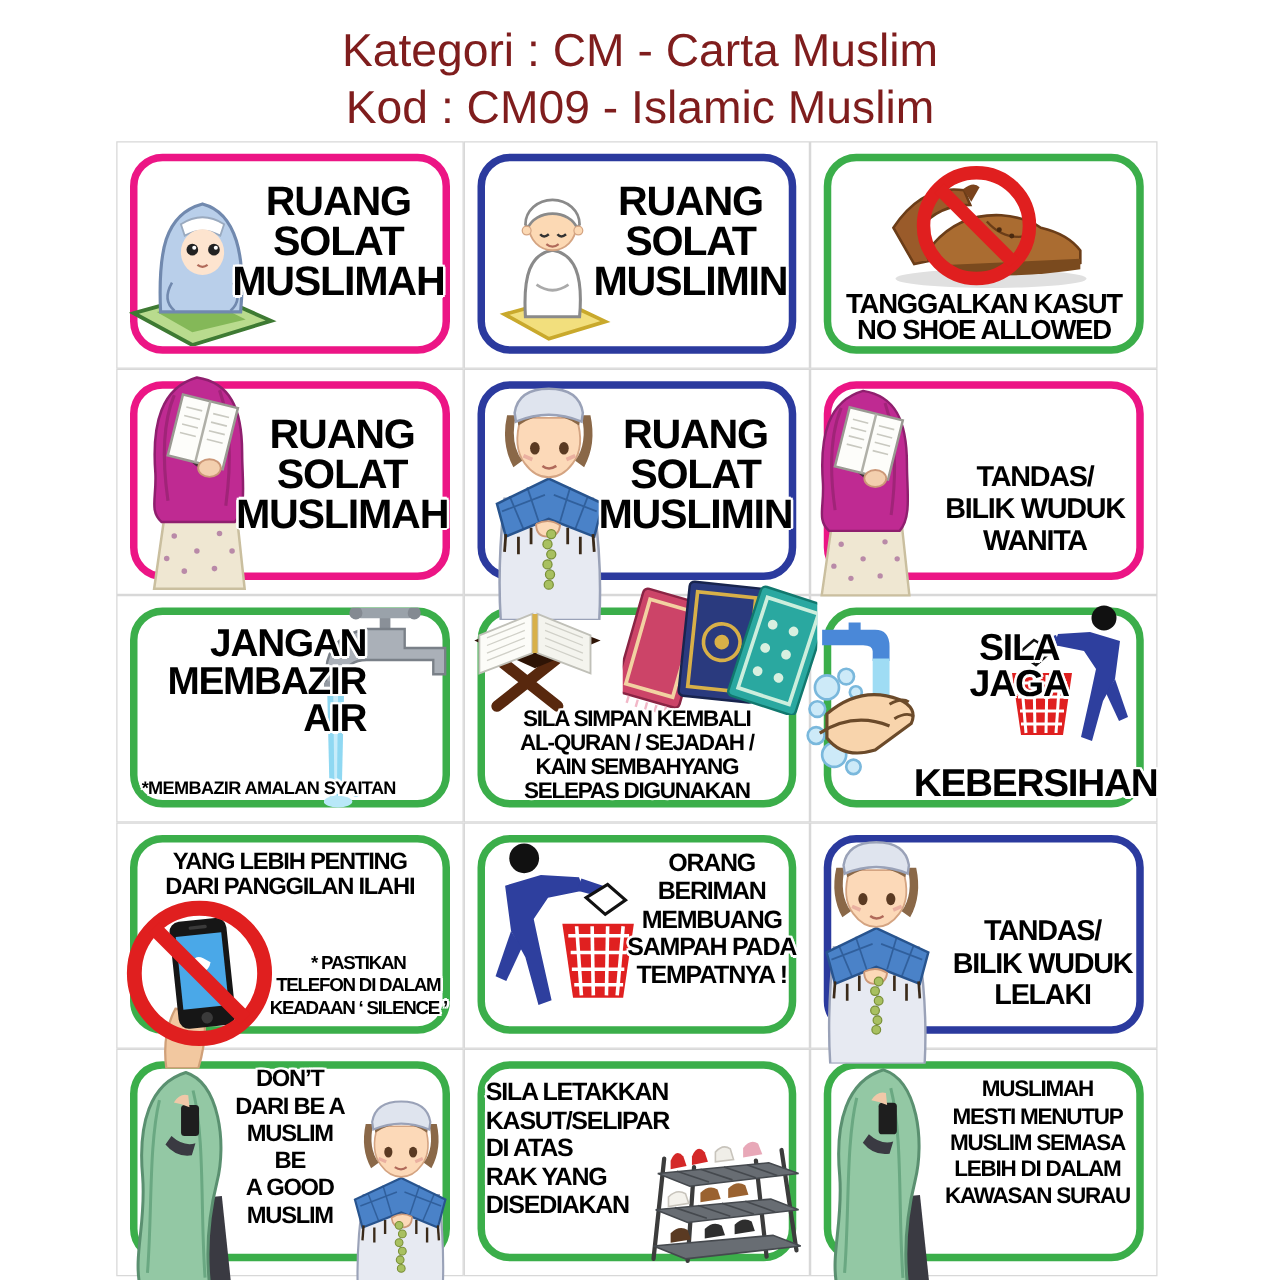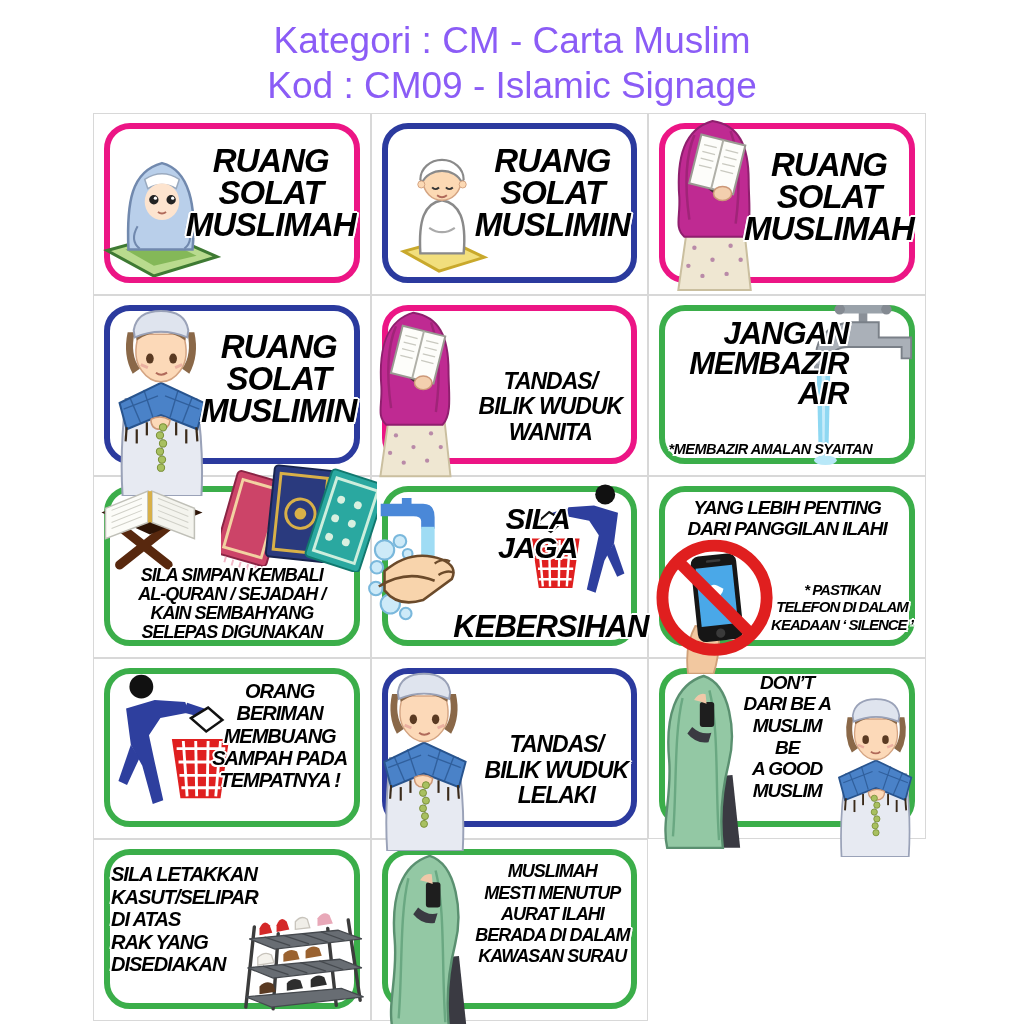--- a/index.html
+++ b/index.html
@@ -1,19 +1,19 @@
 <!DOCTYPE html>
 <html><head>
 <meta charset="utf-8">
 <style>
   html,body{margin:0;padding:0;background:#fff;}
   body{width:1024px;height:1024px;position:relative;font-family:"Liberation Sans",sans-serif;overflow:hidden;}
-  .header{position:absolute;top:18px;left:0;right:0;text-align:center;font-size:37px;line-height:1.22;color:#8b5cf6;}
+  .header{position:absolute;top:18px;left:0;right:0;text-align:center;font-size:37px;line-height:1.22;color:#7f1d1d;}
   .grid{position:absolute;left:93px;top:113px;width:833px;height:908px;display:grid;
-        grid-template-columns:repeat(3,1fr);grid-template-rows:repeat(5,1fr);font-style:italic;}
+        grid-template-columns:repeat(3,1fr);grid-template-rows:repeat(5,1fr);}
   .cell{position:relative;background:transparent;outline:1px solid #d8d8d8;outline-offset:-1px;}
   .sign{position:absolute;left:11px;right:11px;top:10px;bottom:12px;border:6px solid #3BAE4A;border-radius:26px;background:transparent;}
   .art{position:absolute;z-index:3;display:block;}
   .txt{position:absolute;z-index:4;font-weight:bold;color:#000;text-align:center;line-height:.97;letter-spacing:-1px;
        text-shadow:2px 0 0 #fff,-2px 0 0 #fff,0 2px 0 #fff,0 -2px 0 #fff,1.5px 1.5px 0 #fff,-1.5px 1.5px 0 #fff,1.5px -1.5px 0 #fff,-1.5px -1.5px 0 #fff;}
   .left{text-align:left;}
   .fs33{font-size:33px;}.fs31{font-size:31px;text-align:right;}.fs30{font-size:30px;}
   .fs23{font-size:23px;margin-top:28px;}.fs22{font-size:22px;}.fs20{font-size:20px;}
   .fs19{font-size:19px;}.fs18{font-size:18px;}.fs16{font-size:15px;}.fs14{font-size:14.5px;}
   .hidden-defs{position:absolute;width:0;height:0;overflow:hidden;}
@@ -270,21 +270,21 @@
    <path d="M64,20 C74,60 70,120 74,176" stroke="#6aa882" stroke-width="2.5" fill="none"></path>
    <path d="M46,58 q10,9 20,6 l-3,10 q-13,2 -22,-9 Z" fill="#3a3a42"></path>
    <rect x="54" y="32" width="15" height="26" rx="3" fill="#1e1e1e"></rect>
    <path d="M48,30 q5,-8 12,-6 l1,10 q-7,-3 -13,-4" fill="#f0c8a8"></path>
   </symbol>
  </defs>
 </svg>
 
 <div class="header">
   <div>Kategori : CM - Carta Muslim</div>
-  <div>Kod : CM09 - Islamic Signage</div>
+  <div>Kod : CM09 - Islamic Muslim</div>
 </div>
 
 <div class="grid">
 
   <div class="cell">
     <div class="sign" style="border-color: rgb(236, 21, 133);"></div>
     <svg class="art" style="left:8px;bottom:18px;width:122px;height:122px;">
         <use href="#sym-hijab-girl"></use>
       </svg>
     <div class="txt fs33" style="right:14px;top:32px;width:172px;">
@@ -299,20 +299,30 @@
     <svg class="art" style="left:16px;bottom:18px;width:110px;height:128px;">
         <use href="#sym-boy"></use>
       </svg>
     <div class="txt fs33" style="right:10px;top:32px;width:172px;">
       <div>RUANG</div>
       <div>SOLAT</div>
       <div>MUSLIMIN</div>
     </div>
   </div>
 
+  <div class="cell">
+    <div class="sign" style="border-color: rgb(59, 174, 74);"></div>
+    <svg class="art" style="left:28px;top:16px;width:222px;height:108px;">
+        <use href="#sym-noshoes"></use>
+      </svg>
+    <div class="txt fs22" style="left:12px;right:12px;bottom:20px;">
+      <div>TANGGALKAN KASUT</div>
+      <div>NO SHOE ALLOWED</div>
+    </div>
+  </div>
 
   <div class="cell">
     <div class="sign" style="border-color: rgb(236, 21, 133);"></div>
     <svg class="art" style="left:6px;bottom:2px;width:116px;height:176px;">
         <use href="#sym-magenta-woman"></use>
       </svg>
     <div class="txt fs33" style="right:12px;top:36px;width:170px;">
       <div>RUANG</div>
       <div>SOLAT</div>
       <div>MUSLIMAH</div>
@@ -401,21 +411,21 @@
       <div>TELEFON DI DALAM</div>
       <div>KEADAAN ‘ SILENCE ’</div>
     </div>
   </div>
 
   <div class="cell">
     <div class="sign" style="border-color: rgb(59, 174, 74);"></div>
     <svg class="art" style="left:14px;top:16px;width:124px;height:134px;">
         <use href="#sym-litter"></use>
       </svg>
-    <div class="txt fs20" style="right:16px;top:22px;width:150px;line-height:1.12;margin-left:38px;">
+    <div class="txt fs20" style="right:4px;top:22px;width:150px;line-height:1.12;margin-left:38px;">
       <div>ORANG</div>
       <div>BERIMAN</div>
       <div>MEMBUANG</div>
       <div>SAMPAH PADA</div>
       <div>TEMPATNYA !</div>
     </div>
   </div>
 
   <div class="cell">
     <div class="sign" style="border-color: rgb(43, 58, 158);"></div>
@@ -462,19 +472,19 @@
   </div>
 
   <div class="cell">
     <div class="sign" style="border-color: rgb(59, 174, 74);"></div>
     <svg class="art" style="left:2px;bottom:-10px;width:98px;height:180px;">
         <use href="#sym-greenwoman"></use>
       </svg>
     <div class="txt fs18" style="right:6px;top:22px;width:180px;line-height:1.18;">
       <div>MUSLIMAH</div>
       <div>MESTI MENUTUP</div>
-      <div>AURAT ILAHI</div>
-      <div>BERADA DI DALAM</div>
+      <div>MUSLIM SEMASA</div>
+      <div>LEBIH DI DALAM</div>
       <div>KAWASAN SURAU</div>
     </div>
   </div>
 
 </div>
 
 </body></html>

